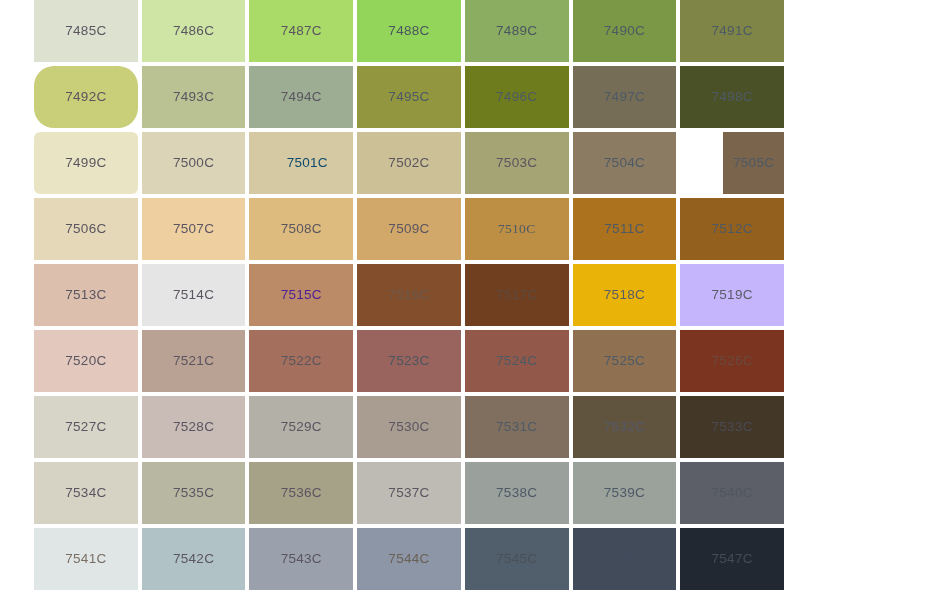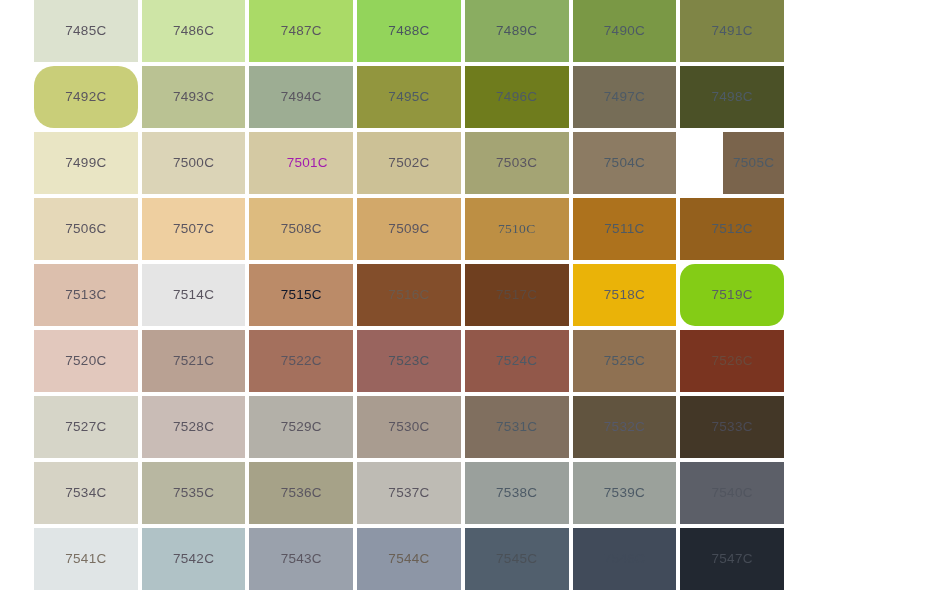--- a/index.html
+++ b/index.html
@@ -77,28 +77,28 @@
     </div>
     <div class="swatch row-1" style="background: rgb(111, 124, 29);">
       <span class="swatch-label" style="color: rgb(77, 90, 102);">7496C</span>
     </div>
     <div class="swatch row-1" style="background: rgb(118, 109, 87);">
       <span class="swatch-label" style="color: rgb(77, 90, 102);">7497C</span>
     </div>
     <div class="swatch row-1" style="background: rgb(75, 81, 39);">
       <span class="swatch-label" style="color: rgb(77, 90, 102);">7498C</span>
     </div>
-    <div class="swatch row-2" style="background: rgb(233, 229, 196);">
+    <div class="swatch row-2" style="background: rgb(233, 229, 196); border-radius: 6px;">
       <span class="swatch-label" style="color: rgb(90, 85, 96);">7499C</span>
     </div>
     <div class="swatch row-2" style="background: rgb(219, 212, 183);">
       <span class="swatch-label" style="color: rgb(90, 85, 96);">7500C</span>
     </div>
     <div class="swatch row-2" style="background: rgb(212, 201, 163);">
-      <span class="swatch-label" style="color: #a21caf; margin-left: 12px;">7501C</span>
+      <span class="swatch-label" style="color: #0c4a6e; margin-left: 12px;">7501C</span>
     </div>
     <div class="swatch row-2" style="background: rgb(204, 193, 150);">
       <span class="swatch-label" style="color: rgb(90, 85, 96);">7502C</span>
     </div>
     <div class="swatch row-2" style="background: rgb(164, 164, 116);">
       <span class="swatch-label" style="color: rgb(90, 85, 96);">7503C</span>
     </div>
     <div class="swatch row-2" style="background: rgb(140, 123, 99);">
       <span class="swatch-label" style="color: rgb(77, 90, 102);">7504C</span>
     </div>
@@ -126,32 +126,32 @@
     <div class="swatch row-3" style="background: rgb(148, 96, 29);">
       <span class="swatch-label" style="color: rgb(77, 90, 102);">7512C</span>
     </div>
     <div class="swatch row-4" style="background: rgb(220, 191, 173);">
       <span class="swatch-label" style="color: rgb(90, 85, 96);">7513C</span>
     </div>
     <div class="swatch row-4" style="background: #e5e5e5;">
       <span class="swatch-label" style="color: rgb(90, 85, 96);">7514C</span>
     </div>
     <div class="swatch row-4" style="background: rgb(187, 139, 104);">
-      <span class="swatch-label" style="color: #0f172a;">7515C</span>
+      <span class="swatch-label" style="color: #4c1d95;">7515C</span>
     </div>
     <div class="swatch row-4" style="background: rgb(131, 78, 43);">
       <span class="swatch-label" style="color: rgb(107, 90, 77);">7516C</span>
     </div>
     <div class="swatch row-4" style="background: rgb(111, 63, 31);">
       <span class="swatch-label" style="color: rgb(92, 74, 64);">7517C</span>
     </div>
     <div class="swatch row-4" style="background: #eab308;">
       <span class="swatch-label" style="color: rgb(90, 92, 102);">7518C</span>
     </div>
-    <div class="swatch row-4" style="background: #84cc16; border-radius: 15px;">
+    <div class="swatch row-4" style="background: #c4b5fd;">
       <span class="swatch-label" style="color: rgb(90, 92, 102);">7519C</span>
     </div>
     <div class="swatch row-5" style="background: rgb(226, 200, 189);">
       <span class="swatch-label" style="color: rgb(90, 85, 96);">7520C</span>
     </div>
     <div class="swatch row-5" style="background: rgb(185, 161, 147);">
       <span class="swatch-label" style="color: rgb(90, 85, 96);">7521C</span>
     </div>
     <div class="swatch row-5" style="background: rgb(164, 112, 93);">
       <span class="swatch-label" style="color: rgb(90, 85, 96);">7522C</span>

